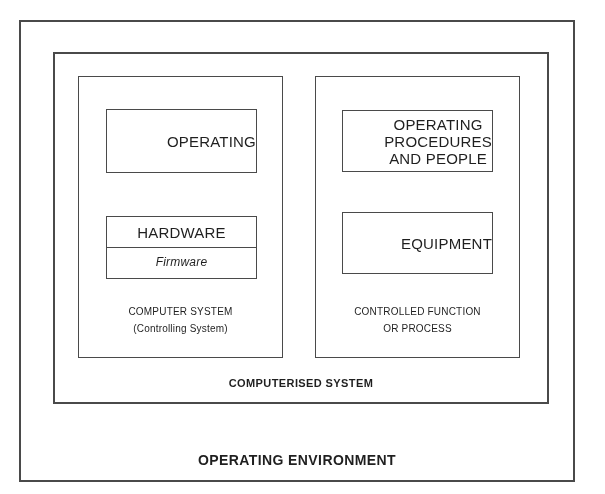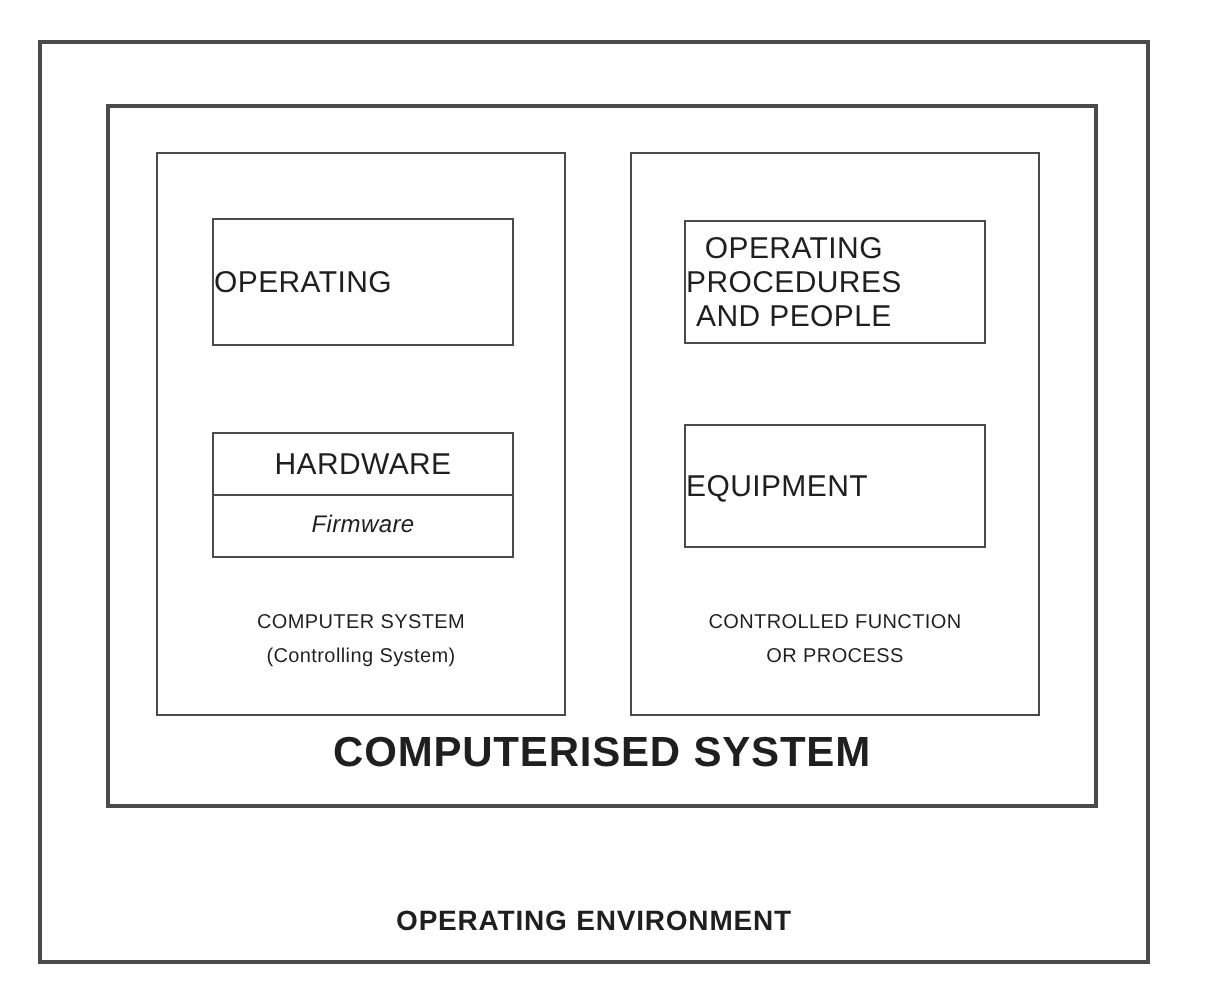--- a/index.html
+++ b/index.html
@@ -28,21 +28,21 @@
     left: 32px; top: 30px; width: 496px; height: 352px;
     border-width: 2px;
   }
   .col-box {
     top: 22px; width: 205px; height: 282px;
   }
   .computer-system { left: 23px; }
   .controlled-function { left: 260px; }
   .small-box {
     width: 151px;
-    display: flex; align-items: center; justify-content: flex-start;
+    display: flex; align-items: center; justify-content: flex-end;
     text-align: center;
     font-size: 15px; line-height: 17px;
     letter-spacing: 0.2px;
   }
   .software-box   { left: 27px; top: 32px;  height: 64px; }
   .hardware-box   { left: 27px; top: 139px; height: 63px; display: block; }
   .proc-box       { left: 26px; top: 33px;  height: 62px; }
   .equipment-box  { left: 26px; top: 135px; height: 62px; }
   .hw-top {
     height: 31px; border-bottom: 1.5px solid #4a4a4a;
@@ -60,21 +60,21 @@
     text-align: center;
     font-size: 10px; line-height: 17px;
     letter-spacing: 0.2px;
     white-space: pre-line;
   }
   .cs-label {
     position: absolute;
     left: 0; right: 0; bottom: 13px;
     text-align: center;
     font-weight: bold;
-    font-size: 21px;
+    font-size: 11px;
     letter-spacing: 0.4px;
   }
   .oe-label {
     position: absolute;
     left: 0; right: 0; bottom: 11px;
     text-align: center;
   }
   .oe-title {
     font-weight: bold;
     font-size: 14px;

